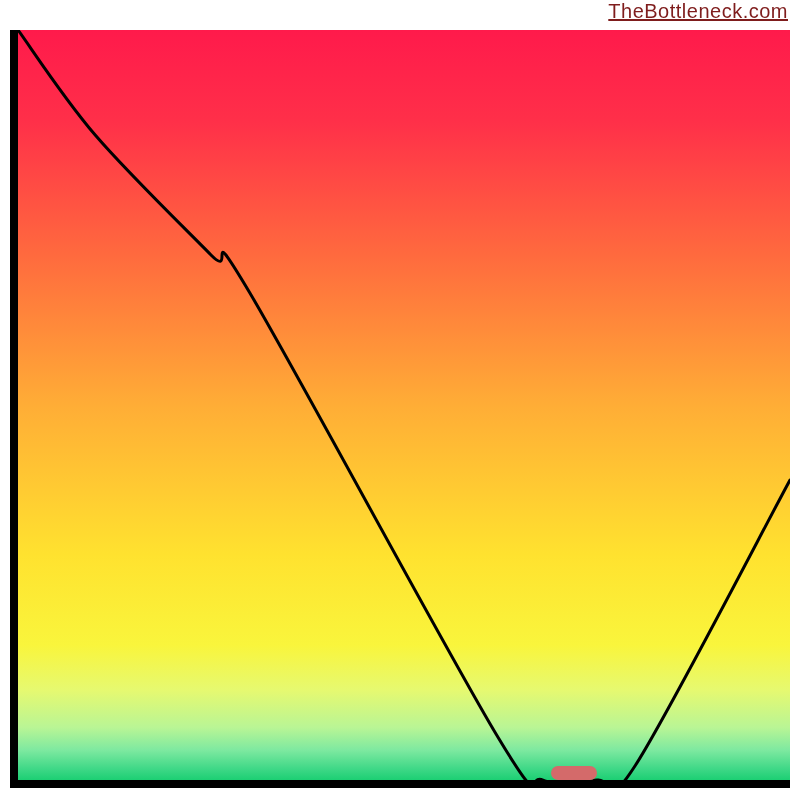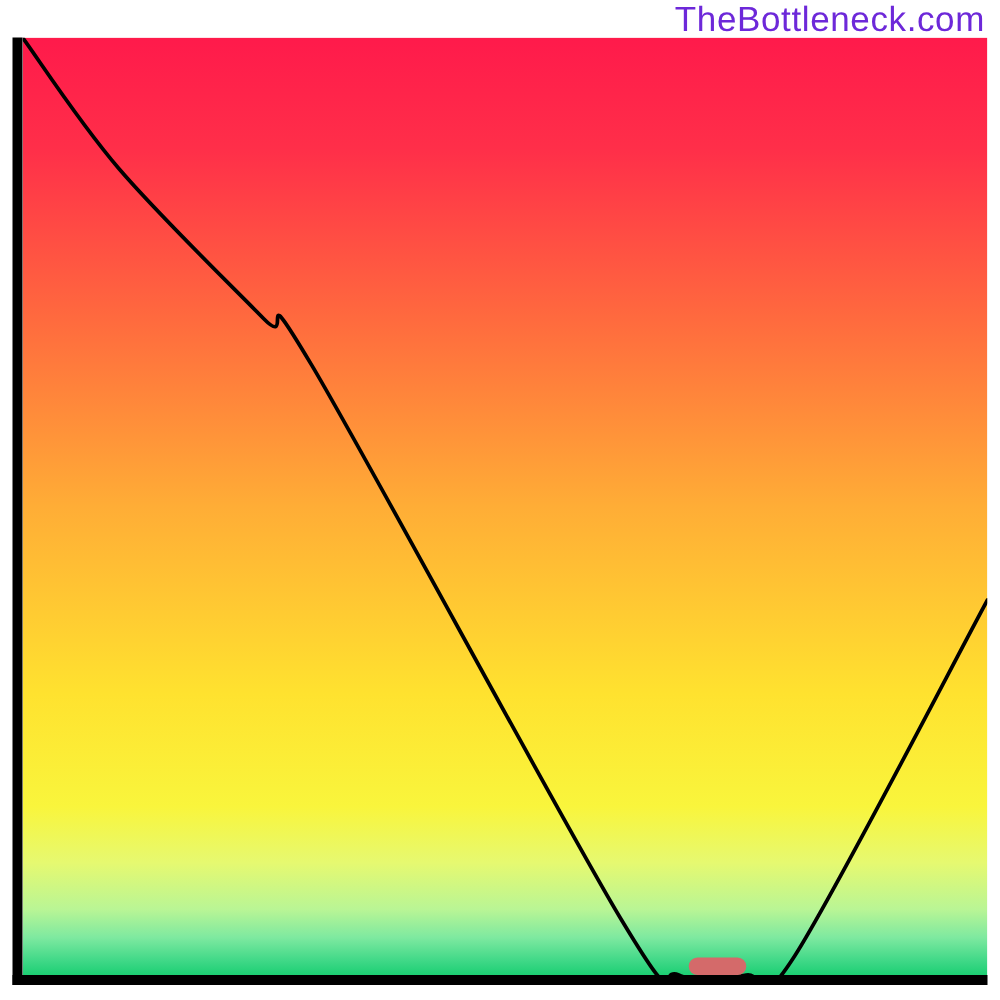--- a/index.html
+++ b/index.html
@@ -13,25 +13,26 @@
   }
   .container {
     position: relative;
     width: 800px;
     height: 800px;
   }
   .watermark {
     position: absolute;
     top: 0px;
     right: 12px;
-    font-size: 28px;
+    font-size: 20px;
     font-weight: 500;
-    color: #6d28d9;
+    color: #7f1d1d;
     letter-spacing: 0.5px;
     z-index: 10;
+    text-decoration: underline;
   }
   .axis-left {
     position: absolute;
     left: 10px;
     top: 30px;
     width: 8px;
     height: 758px; 
     background: #000;
     z-index: 5;
   }

